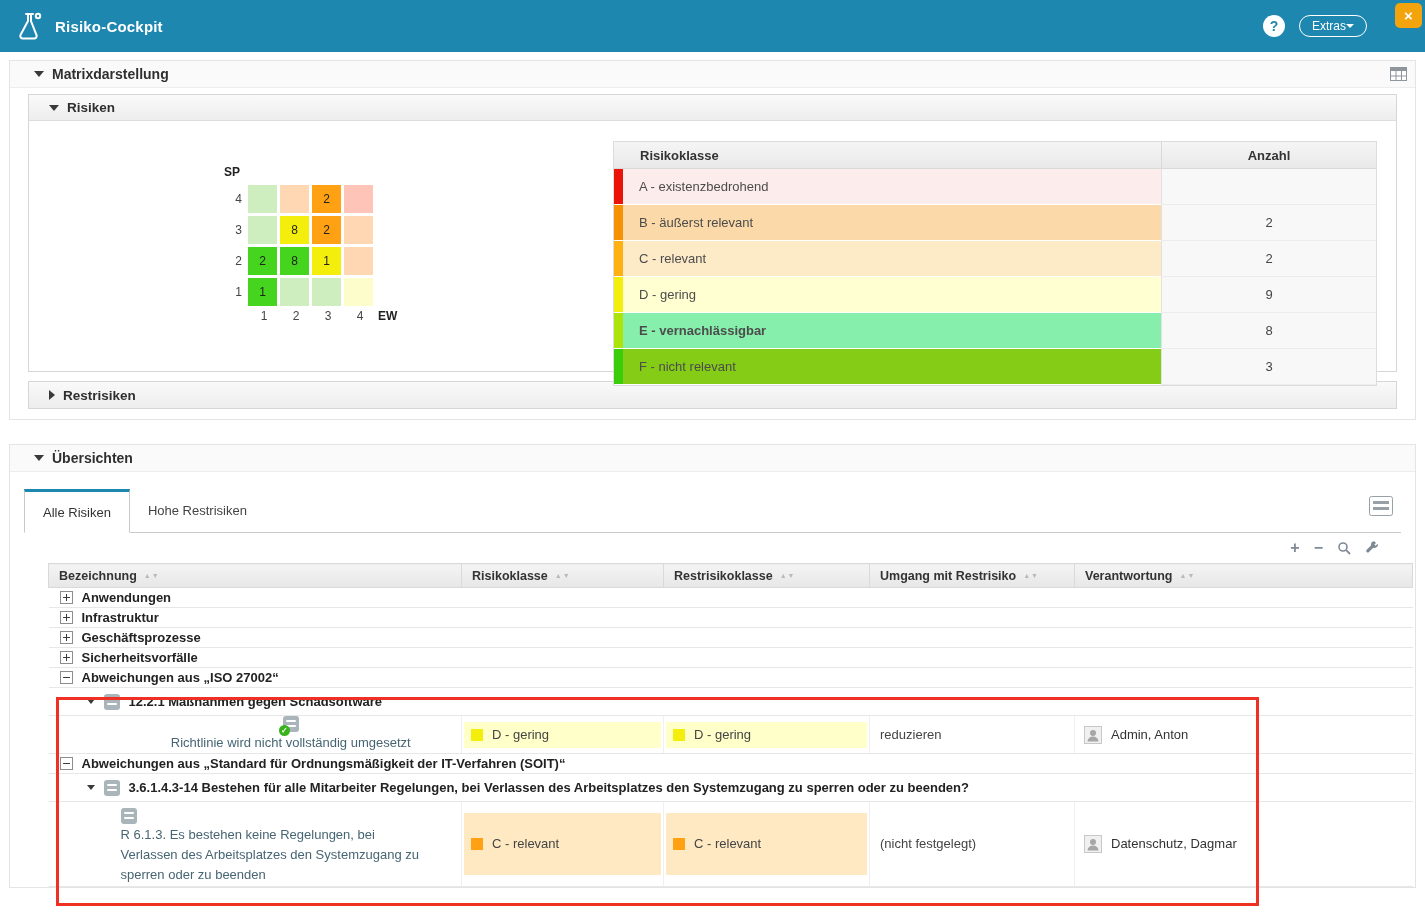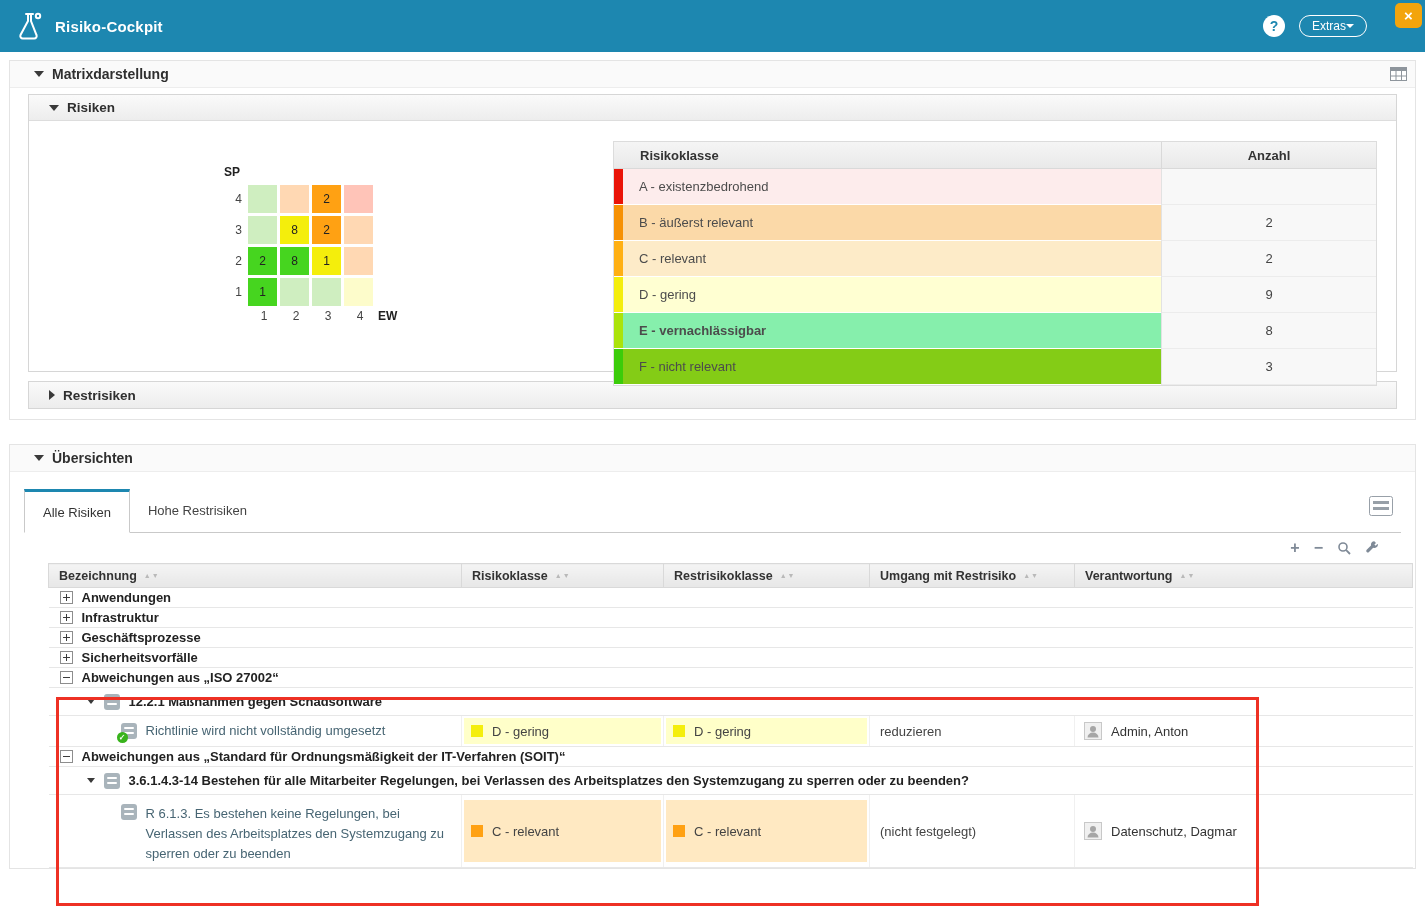--- a/index.html
+++ b/index.html
@@ -92,21 +92,21 @@
   .c-wrap { display:flex; align-items:center; gap:9px; }
   .c-label { font-weight:bold; color:#222; }
   .doc-icon { width:16px; height:16px; border-radius:3px; background:#a9b4bb; position:relative; flex:none; }
   .doc-icon::before { content:""; position:absolute; left:3px; right:3px; top:4px; height:2px; background:#fff; box-shadow:0 5px 0 #fff; border-radius:1px; }
   .check-badge { position:absolute; left:-4px; bottom:-4px; width:11px; height:11px; border-radius:50%; background:#38b31c;
                  color:#fff; font-size:8px; font-weight:bold; display:flex; align-items:center; justify-content:center; }
   .check-badge::before { content:"✓"; }
   tr.leaf { height:30px; }
   tr.leaf.tall { height:72px; }
   td.leaf-name { padding-left:72px; }
-  .l-wrap { display:flex; align-items:center; gap:9px; }
+  .l-wrap { display:flex; align-items:center; gap:1px;flex-direction:column; }
   tr.leaf.tall .l-wrap { align-items:flex-start; padding-top:6px; }
   .l-label { color:#476573; line-height:1.55; }
   tr.leaf.tall .l-label { width:312px; }
   td.class-cell { padding:0 2px; border-left:1px solid #f0f0f0; }
   .chip { height:26px; margin:2px 0; display:flex; align-items:center; gap:9px; padding-left:7px; }
   tr.leaf.tall .chip { height:62px; margin:5px 0; }
   .chip-sq { width:12px; height:12px; flex:none; }
   .chip-label { color:#444; }
   td.plain-cell { padding-left:10px; border-left:1px solid #f0f0f0; color:#444; }
   td.owner-cell { border-left:1px solid #f0f0f0; padding-left:9px; }

